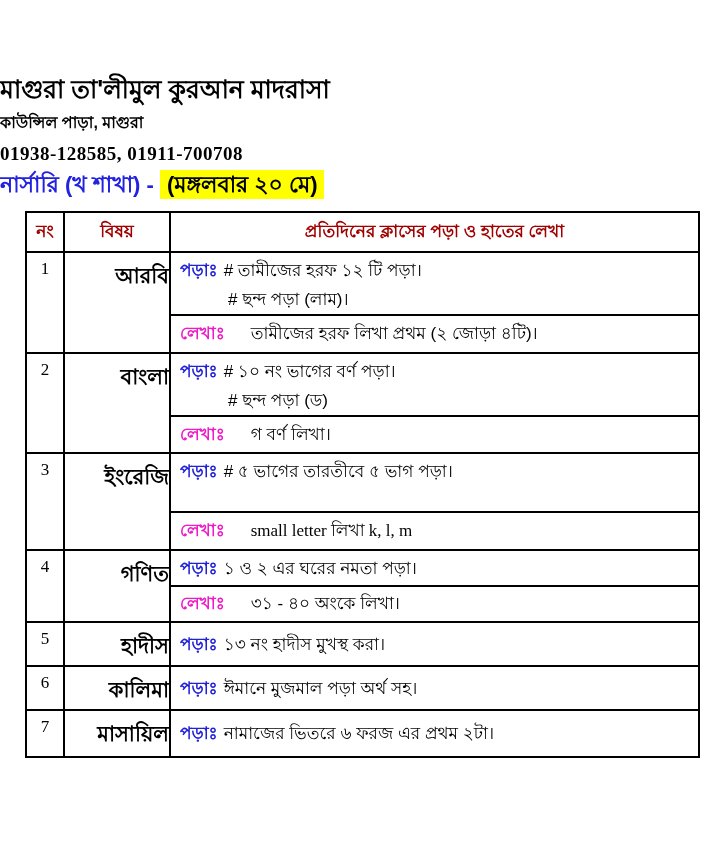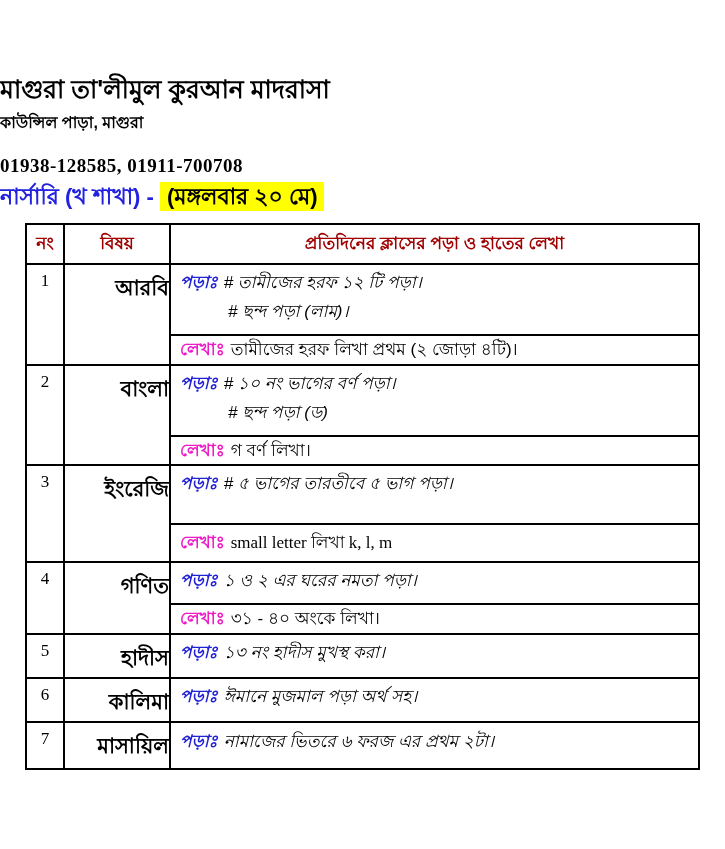--- a/index.html
+++ b/index.html
@@ -10,21 +10,21 @@
     overflow: hidden;
     font-family: "Liberation Sans", "DejaVu Sans", sans-serif;
     color: #000;
   }
   .doc { padding-top: 74px; }
 
   
   .hdr { }
   .title   { font-size: 25px; font-weight: bold; line-height: 30px; }
   .address { font-size: 16px; font-weight: bold; line-height: 22px; margin-top: 8px; }
-  .phones  { font-size: 19px; font-weight: bold; line-height: 24px; margin-top: 20px;
+  .phones  { font-size: 19px; font-weight: bold; line-height: 24px; margin-top: 8px;
              font-family: "Liberation Serif", "DejaVu Serif", serif; letter-spacing: .5px; }
   .classline { font-size: 22px; font-weight: bold; line-height: 31px; margin-top: 3px; }
   .class-name { color: var(--class-blue); }
   .date-highlight { background: var(--highlight-yellow); color: #000; padding: 2px 7px; }
 
   
   .tbl {
     width: 675px; margin: 11px 0 0 25px;
     border: 2px solid #000;
   }
@@ -41,27 +41,27 @@
   .thead .hcell { color: var(--header-red); font-weight: bold; font-size: 17px;
                   display: flex; align-items: center; justify-content: center; padding-top: 0; }
   .r1 { height: 101px; }
   .r2 { height: 100px; }
   .r3 { height: 97px; }
   .r4 { height: 72px; }
   .r5 { height: 44px; }
   .r6 { height: 44px; }
   .r7 { height: 45px; }
 
-  .pora { flex: 1; padding: 3px 8px 8px 9px; font-style: italic; }
+  .pora { flex: 1; padding: 3px 8px 0 9px; }
   .pline { font-size: 17px; line-height: 29px; white-space: nowrap; }
   .pline.indent { padding-left: 48px; }
   .r5 .pora, .r6 .pora, .r7 .pora { padding-top: 0; display: flex; align-items: center; }
 
   .lekha { border-top: 2px solid #000; height: 38px; display: flex; align-items: center;
-           padding: 0 8px 0 9px; font-size: 17px; white-space: nowrap; }
+           padding: 0 8px 0 9px; font-size: 17px; white-space: nowrap; gap: 20px; }
   .r4 .lekha { height: 36px; }
 
   .plabel { color: var(--label-blue); font-weight: bold; margin-right: 6px; }
   .llabel { color: var(--label-magenta); font-weight: bold; margin-right: 6px; }
   .latin { font-family: "Liberation Serif", "DejaVu Serif", serif; }
 </style>
 </head>
 <body>
 
 <div class="doc">

